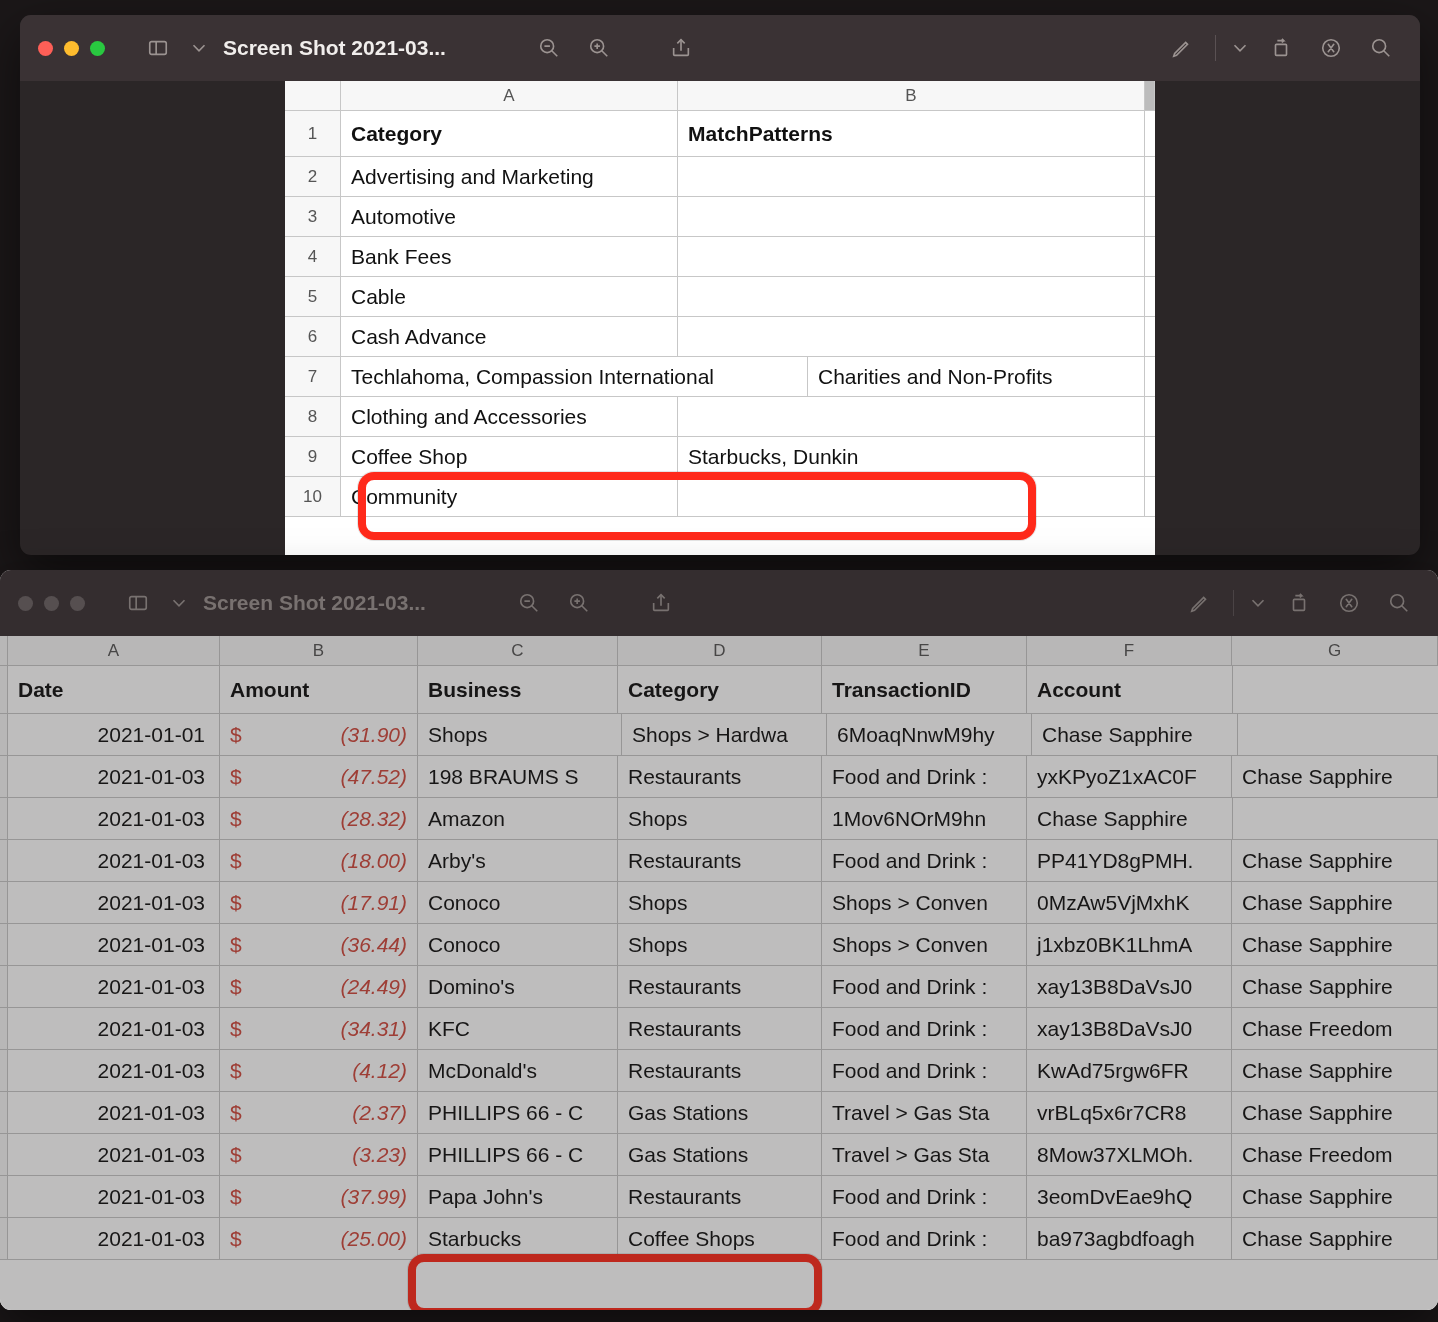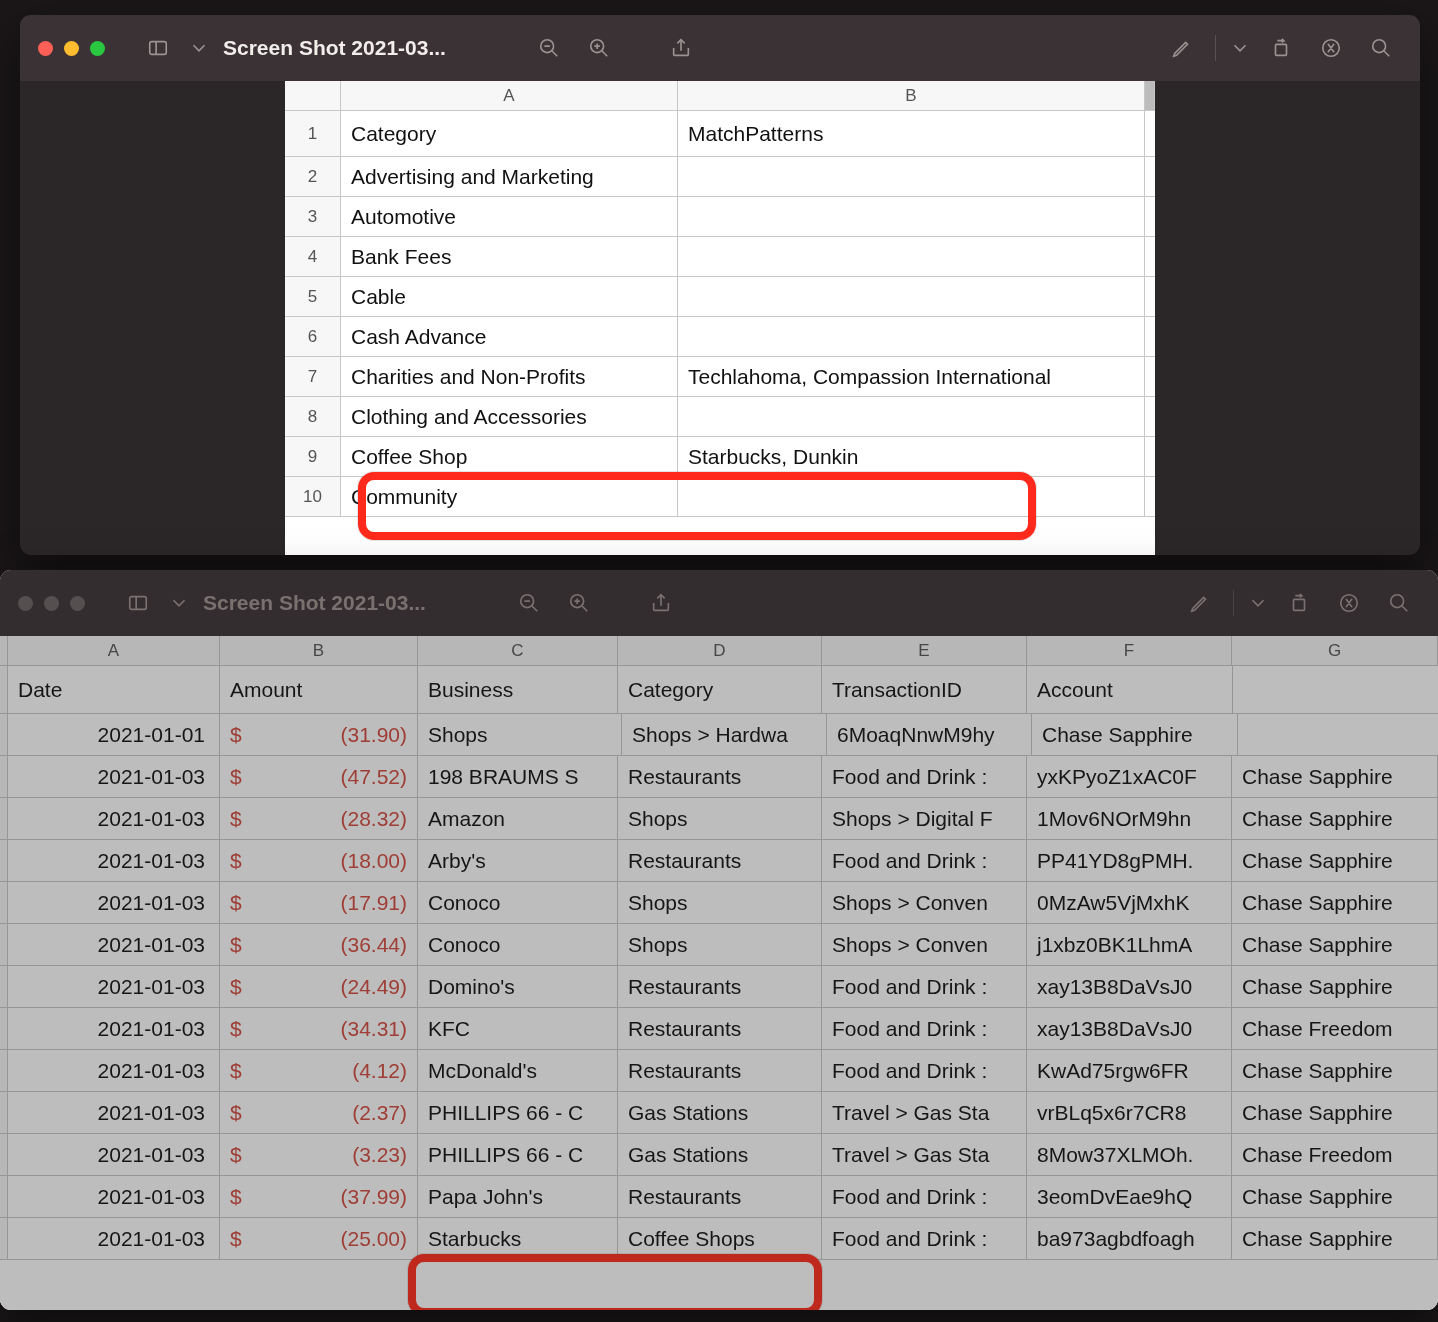--- a/index.html
+++ b/index.html
@@ -80,36 +80,36 @@
   .ch.b { width:467px; } 
   .ch.end { width:10px; background:#bcbcbc; }
 
   .top-grid { display:flex; flex-direction:column; }
   .trow { display:flex; height:40px; align-items:stretch; border-bottom:1px solid var(--sheet-border); background:#fff; }
   .trow.h1 { height:46px; }
   .rn { width:56px; display:flex; align-items:center; justify-content:center; font-size:17px; color:#555; background:var(--sheet-header-bg); border-right:1px solid var(--sheet-border); }
   .tc { padding:6px 10px; display:flex; align-items:center; overflow:hidden; white-space:nowrap; }
   .tc.a { width:337px; border-right:1px solid var(--sheet-border); }
   .tc.b { width:467px; border-right:1px solid var(--sheet-border); }
-  .bold { font-weight:400; }
+  .bold { font-weight:700; }
 
   
   .sheet-outer-bottom { position:absolute; left:0; top:66px; right:0; bottom:0; background:#fff; }
   .b-colhead-row { display:flex; height:30px; background:var(--sheet-header-bg); border-bottom:1px solid var(--sheet-border); }
   .b-ch { display:flex; align-items:center; justify-content:center; font-size:17px; color:#555; border-right:1px solid var(--sheet-border); }
   .b-ch.corner { width:8px; border-right:1px solid var(--sheet-border); }
   .w-a{width:212px;} .w-b{width:198px;} .w-c{width:200px;} .w-d{width:204px;} .w-e{width:205px;} .w-f{width:205px;} .w-g{width:206px;}
 
   .b-grid { display:flex; flex-direction:column; }
   .brow { display:flex; height:42px; align-items:stretch; border-bottom:1px solid var(--sheet-border); background:#fff; }
   .brow.h1 { height:48px; }
   .stub { width:8px; border-right:1px solid var(--sheet-border); background:var(--sheet-header-bg); }
   .bc { padding:6px 10px; display:flex; align-items:center; overflow:hidden; white-space:nowrap; border-right:1px solid var(--sheet-border); }
   .bc.amount { justify-content:flex-start; color:var(--neg); }
-  .bc.amount .ds { flex:0 0 auto; } .bc.amount .sp{ flex:1; } .bc.amount .v{ flex:0 0 auto; }
+  .bc.amount .ds { flex:0 0 auto; } .bc.amount .sp{ flex:1; } .bc.amount .v{ flex:0 0 auto;font-style:italic; }
   .bc.date { justify-content:flex-end; padding-right:14px; }
 
   .hi-box {
     position:absolute;
     border: 8px solid var(--highlight);
     border-radius: 16px;
     pointer-events:none;
     box-shadow: 0 0 0 1px rgba(0,0,0,.1);
   }
 </style>
@@ -225,22 +225,22 @@
         <div class="tc a">Cable</div>
         <div class="tc b"></div>
       </div>
       <div class="trow">
         <div class="rn">6</div>
         <div class="tc a">Cash Advance</div>
         <div class="tc b"></div>
       </div>
       <div class="trow">
         <div class="rn">7</div>
+        <div class="tc b">Techlahoma, Compassion International</div>
         <div class="tc a">Charities and Non-Profits</div>
-        <div class="tc b">Techlahoma, Compassion International</div>
       </div>
       <div class="trow">
         <div class="rn">8</div>
         <div class="tc a">Clothing and Accessories</div>
         <div class="tc b"></div>
       </div>
       <div class="trow">
         <div class="rn">9</div>
         <div class="tc a">Coffee Shop</div>
         <div class="tc b">Starbucks, Dunkin</div>
@@ -385,21 +385,20 @@
         <div class="brow">
           <div class="stub"></div>
           <div class="bc w-a date">2021-01-03</div>
           <div class="bc w-b amount">
             <span class="ds">$</span>
             <span class="sp"></span>
             <span class="v">(28.32)</span>
           </div>
           <div class="bc w-c">Amazon</div>
           <div class="bc w-d">Shops</div>
-          <div class="bc w-e">Shops &gt; Digital F</div>
           <div class="bc w-f">1Mov6NOrM9hn</div>
           <div class="bc w-g">Chase Sapphire</div>
         </div>
         <div class="brow">
           <div class="stub"></div>
           <div class="bc w-a date">2021-01-03</div>
           <div class="bc w-b amount">
             <span class="ds">$</span>
             <span class="sp"></span>
             <span class="v">(18.00)</span>

